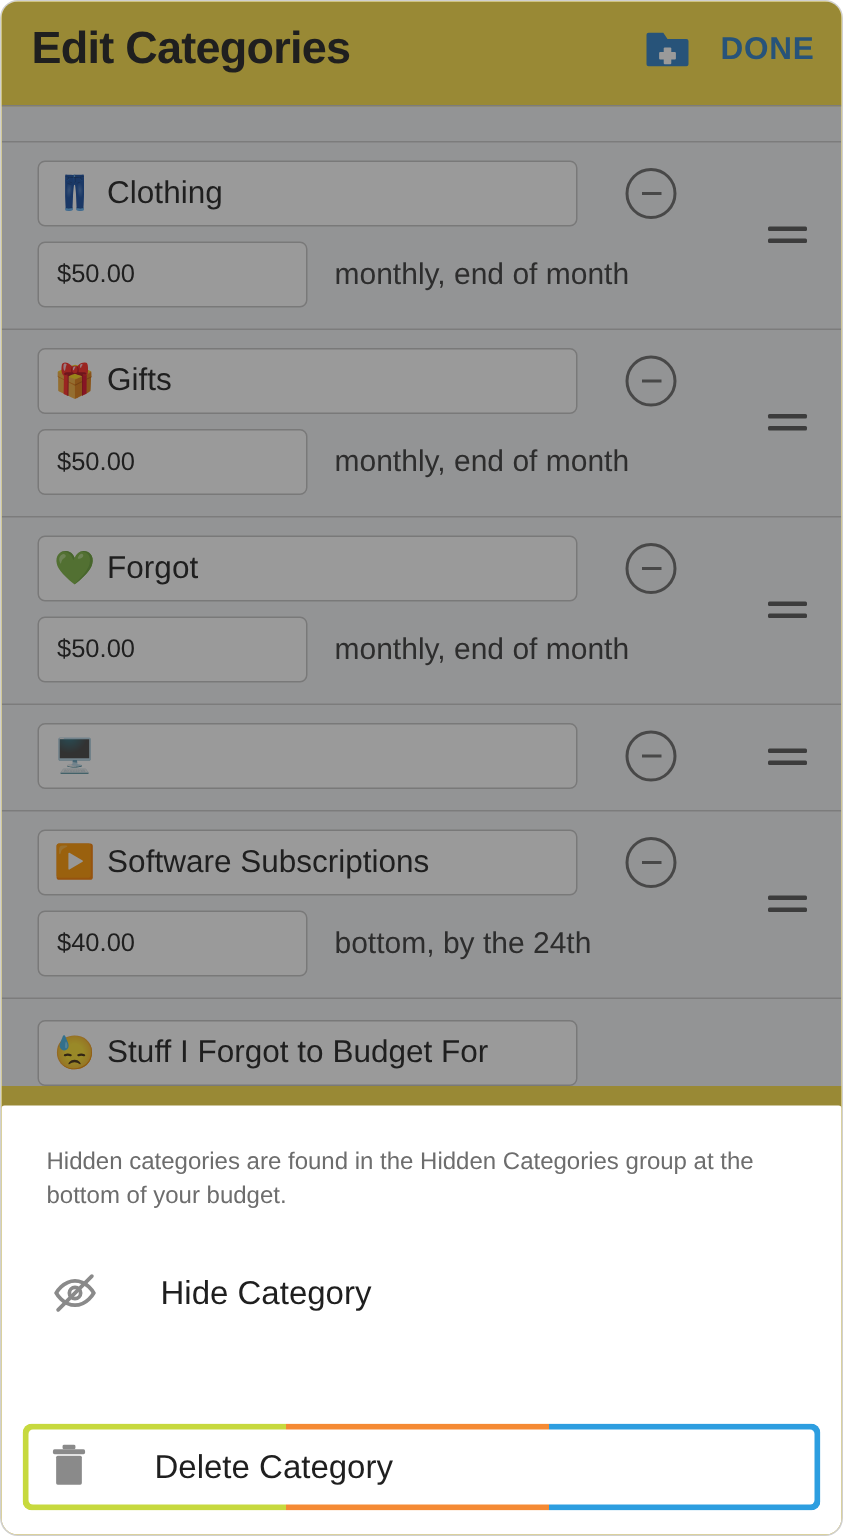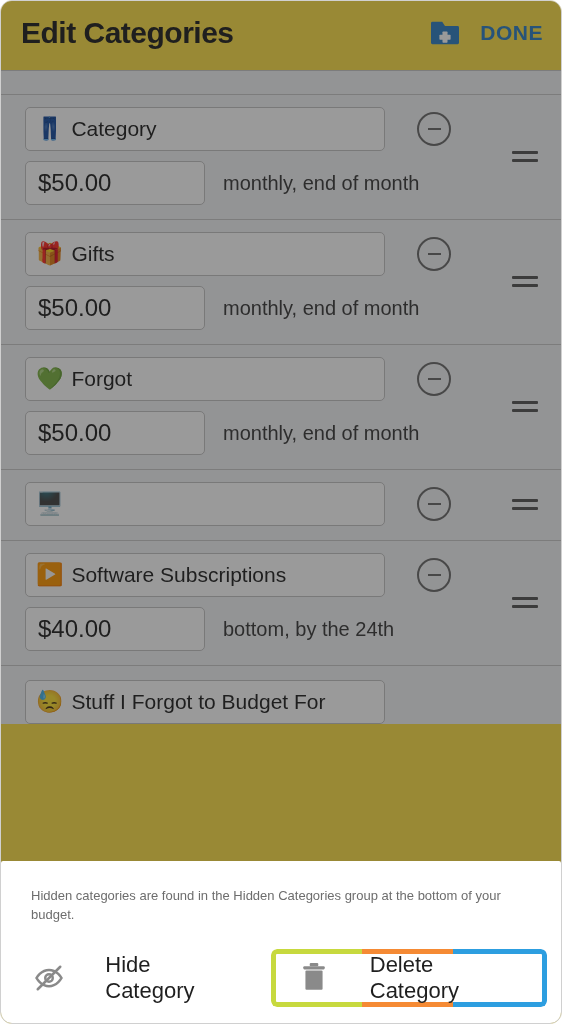--- a/index.html
+++ b/index.html
@@ -102,21 +102,21 @@
   .amount-box {
     flex: 0 0 auto;
     width: 180px;
     height: 44px;
     background: #fff;
     border: 1px solid #c3c3c3;
     border-radius: 5px;
     display: flex;
     align-items: center;
     padding: 0 12px;
-    font-size: 24px;
+    font-size: 17px;
     color: #1f1f1f;
   }
   .freq-text {
     font-size: 20px;
     color: #3a3a3a;
     text-align: right;
   }
 
   .drag-col {
     width: 44px;
@@ -156,26 +156,27 @@
   .sheet {
     position: absolute;
     left: 0; right: 0; bottom: 0;
     background: #ffffff;
     border-top-left-radius: 2px;
     border-top-right-radius: 2px;
   }
   .sheet-hint {
     padding: 26px 30px 10px 30px;
     color: #6d6d6d;
-    font-size: 13px;
+    font-size: 16px;
     line-height: 1.45;
   }
   .sheet-actions {
     padding: 14px 14px 16px 14px;
     display: flex;
+    flex-direction: column;
     gap: 14px;
   }
   .action {
     display: flex;
     align-items: center;
     height: 58px;
     border-radius: 6px;
     padding: 0 14px;
     gap: 40px;
     font-size: 22px;
@@ -185,21 +186,22 @@
   }
   .action .action-icon {
     width: 34px;
     display: flex;
     justify-content: center;
     color: #7a7a7a;
   }
   .action.highlight {
     position: relative;
     border: none;
-    padding: 17px; 
+    padding: 4px; 
+    margin-top: 44px;
   }
   .action.highlight::before {
     content: "";
     position: absolute;
     inset: 0;
     border-radius: 6px;
     padding: 5px;
     background:
       linear-gradient(90deg,#c7d93e 0 33%, #f58a34 33% 66%, #2d9ee0 66% 100%);
     -webkit-mask:
@@ -243,21 +245,21 @@
 
   <div class="list">
     <div class="group-gap"></div>
 
     <div class="row">
       <div class="row-main">
         <div class="row-fields">
           <div class="name-line">
             <div class="name-box">
               <span class="emoji">👖</span>
-              <span>Category</span>
+              <span>Clothing</span>
             </div>
             <div class="remove-btn">
                 <span class="dash"></span>
               </div>
           </div>
           <div class="second-line">
             <div class="amount-box">
                 <span>$50.00</span>
               </div>
             <div class="freq-text">monthly, end of month</div>

